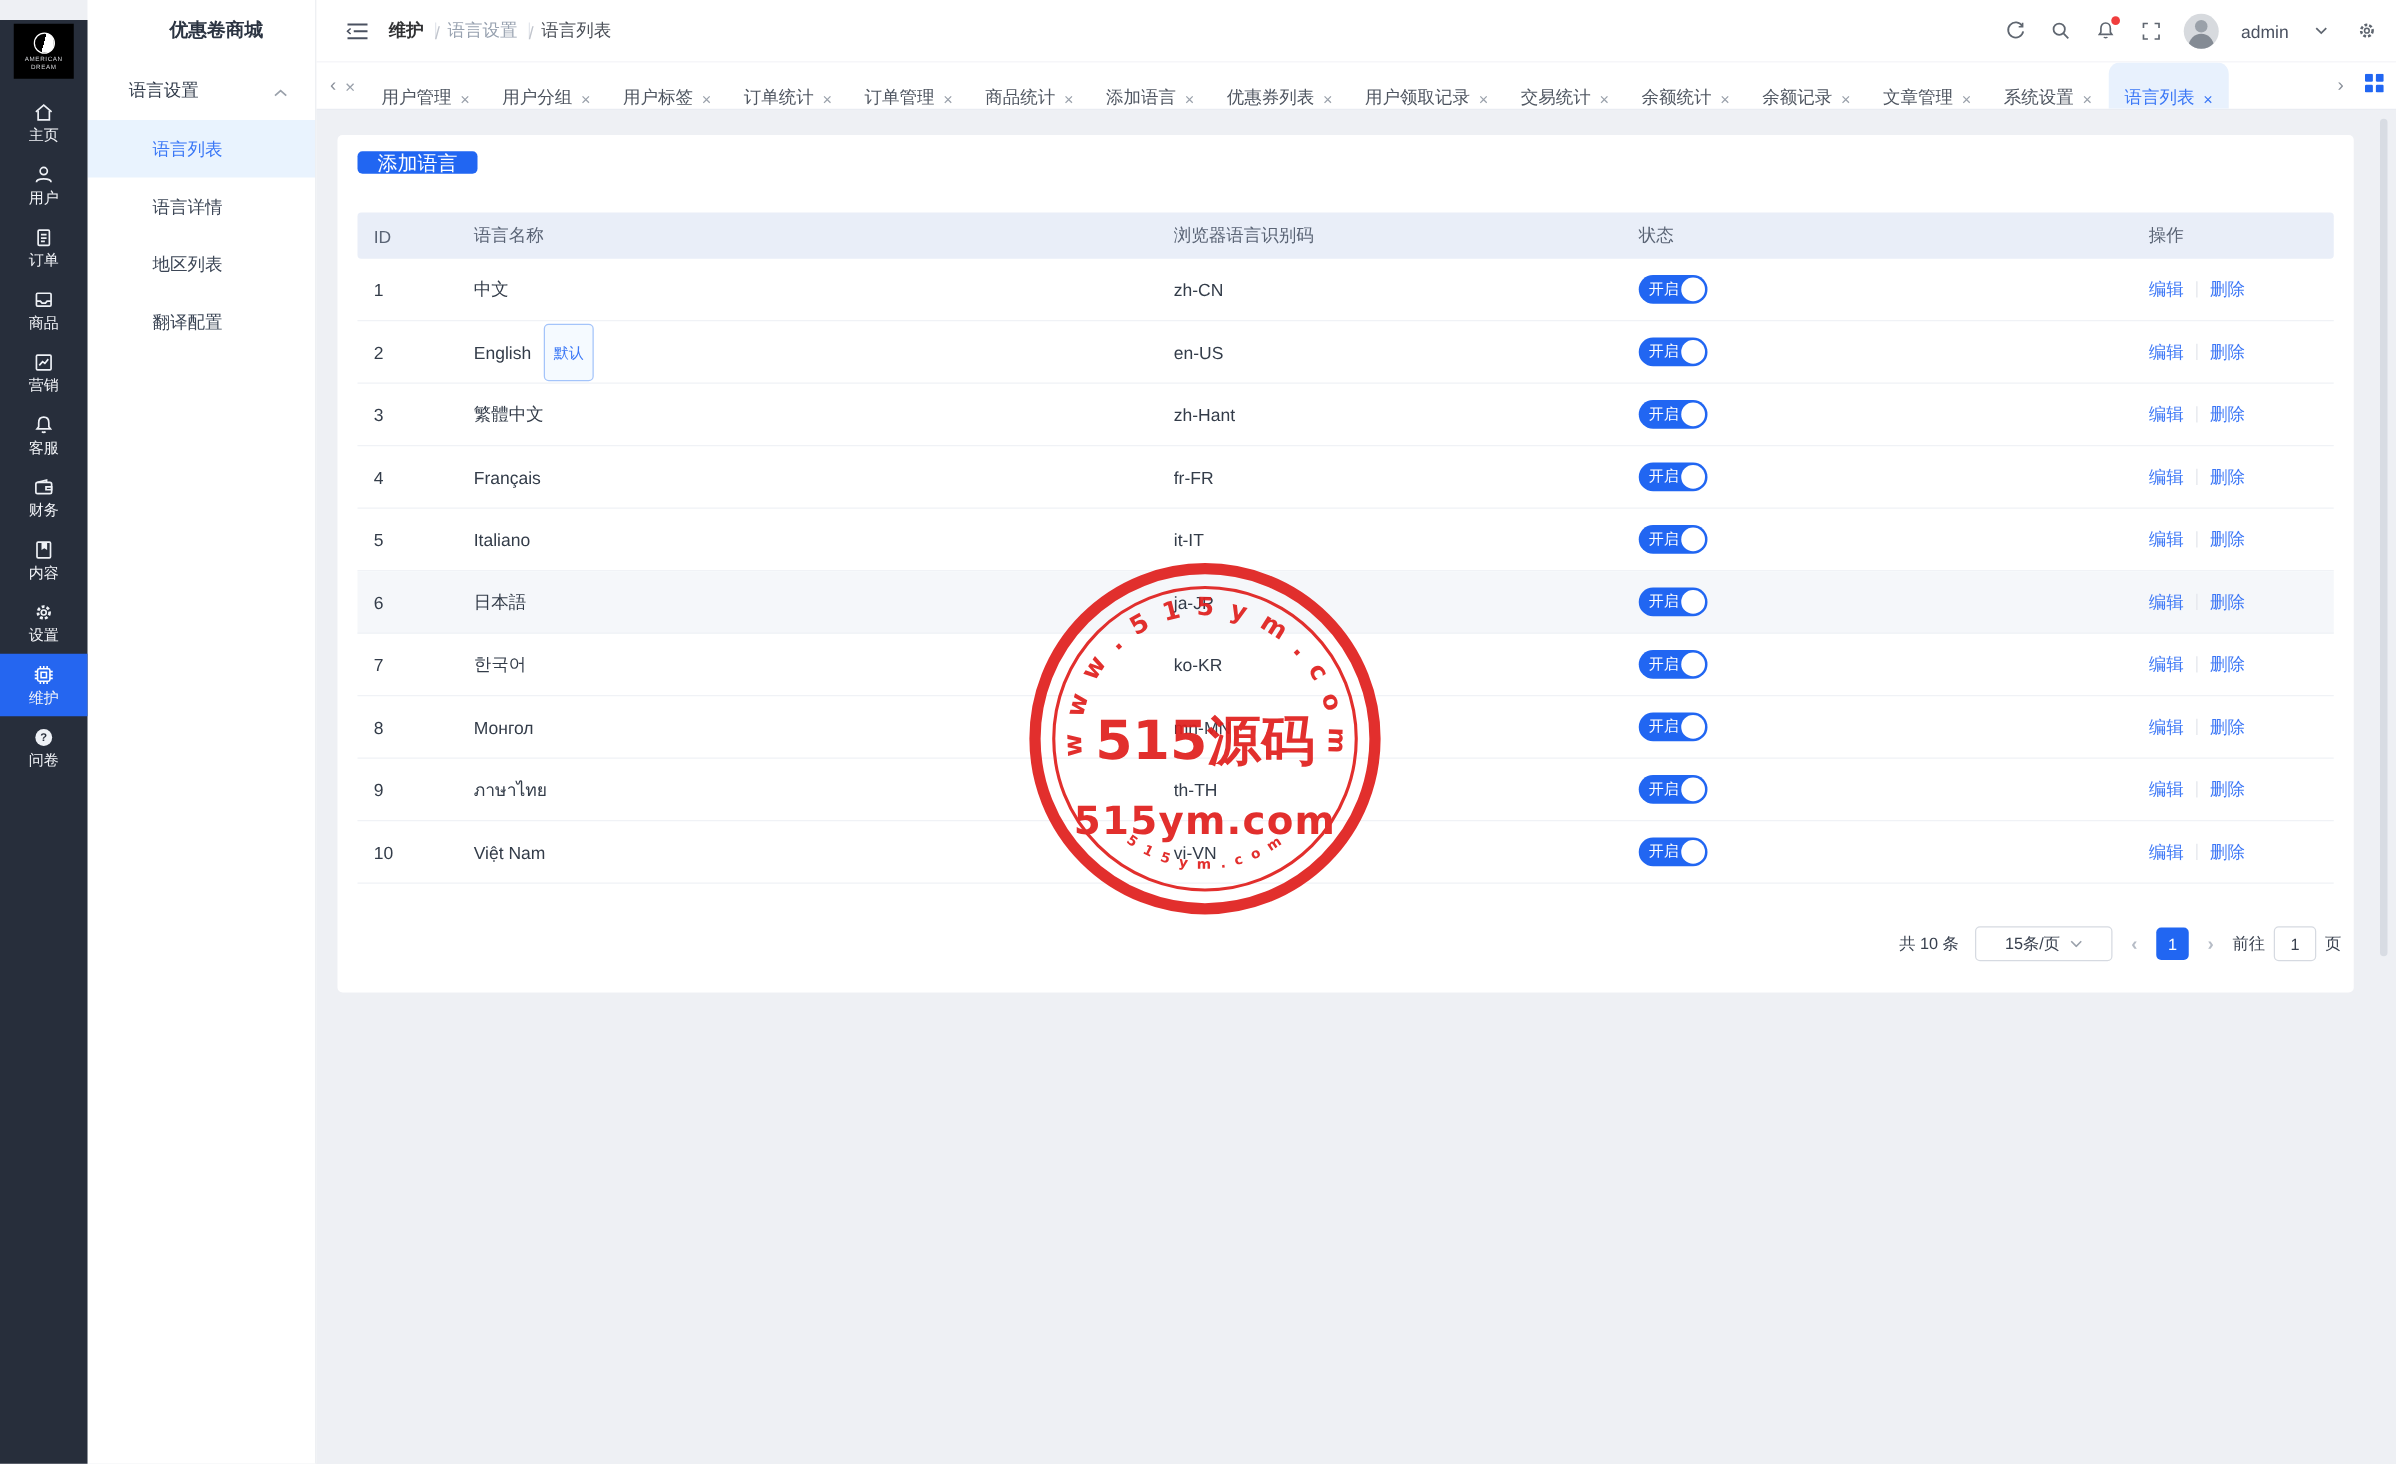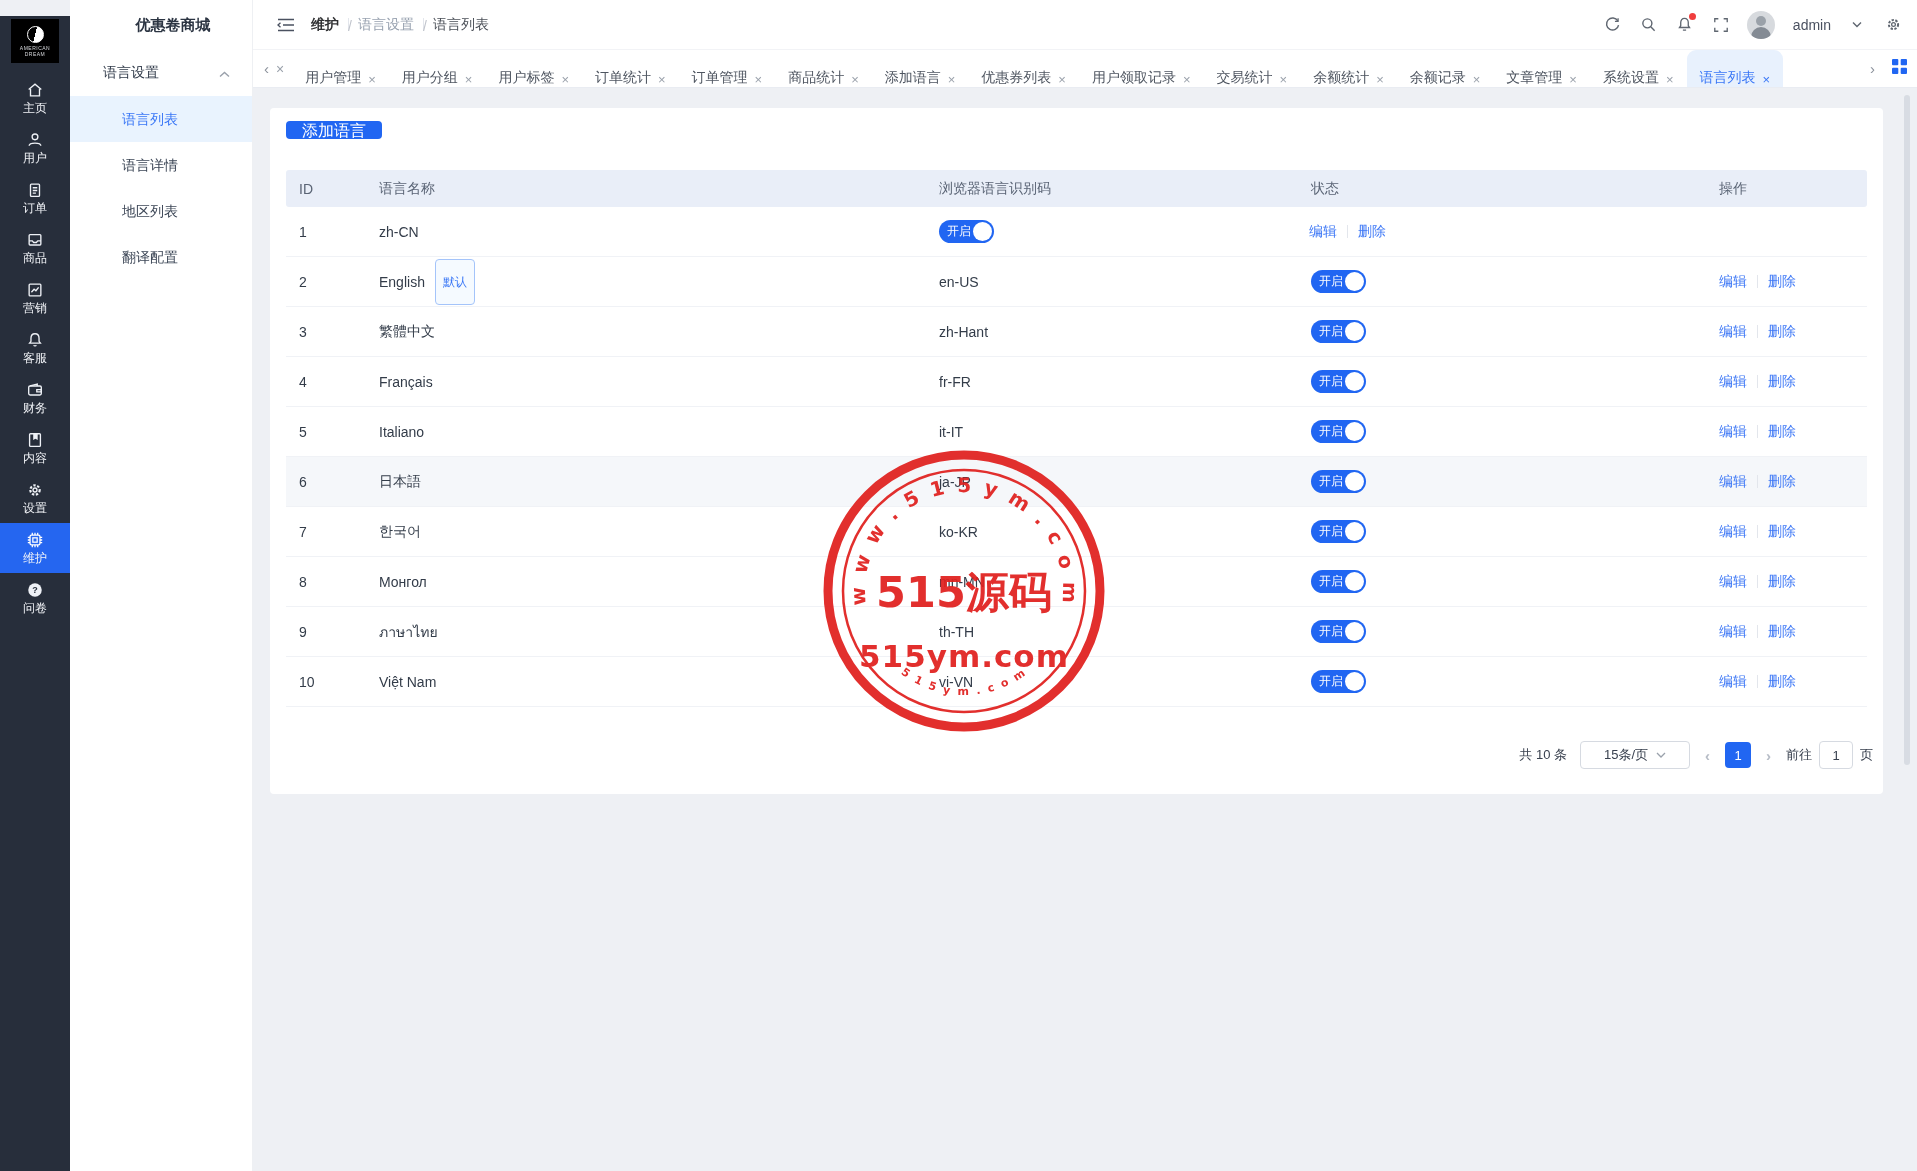--- a/index.html
+++ b/index.html
@@ -380,20 +380,24 @@
             <div class="th">语言名称</div>
             <div class="th">浏览器语言识别码</div>
             <div class="th">状态</div>
             <div class="th action">操作</div>
           </div>
 
           <div class="tbody">
 
               <div class="tr">
                 <div class="td">1</div>
+                <div class="td">
+                  <span>中文</span>
+
+                </div>
                 <div class="td">zh-CN</div>
                 <div class="td">
                   <span class="switch">
                     <span class="switch-label">开启</span>
                     <span class="switch-knob"></span>
                   </span>
                 </div>
                 <div class="td action">
                   <a class="link">编辑</a>
                   <span class="sep"></span>

